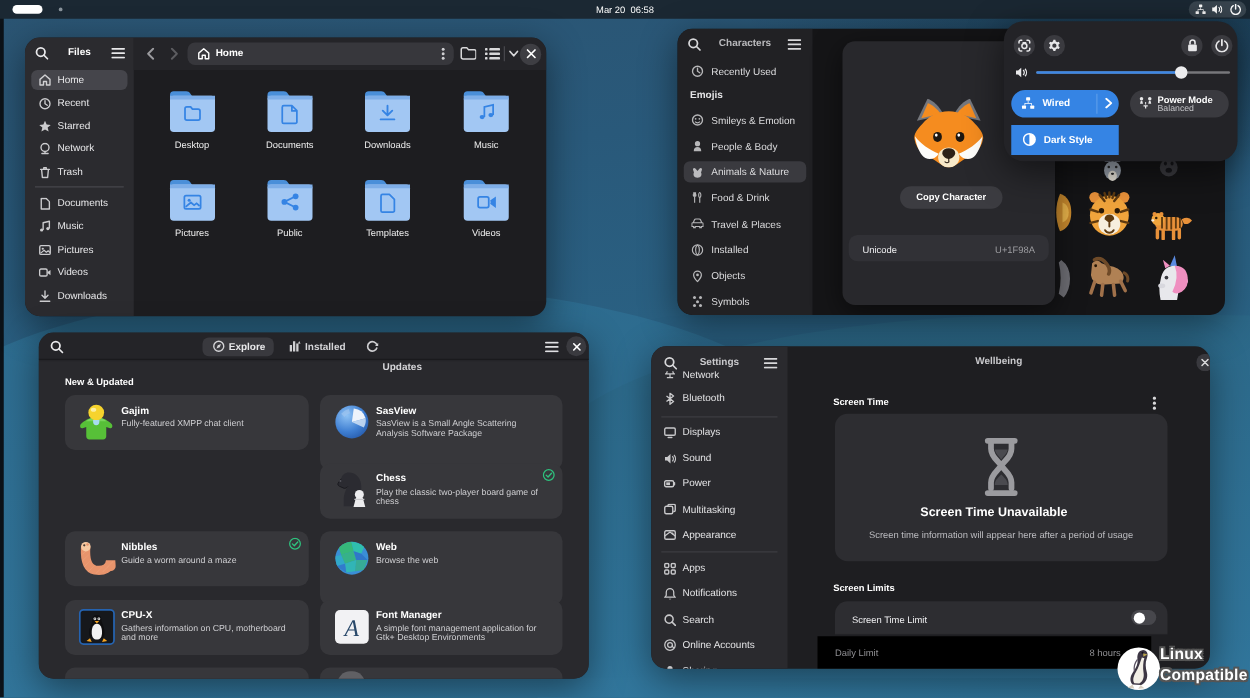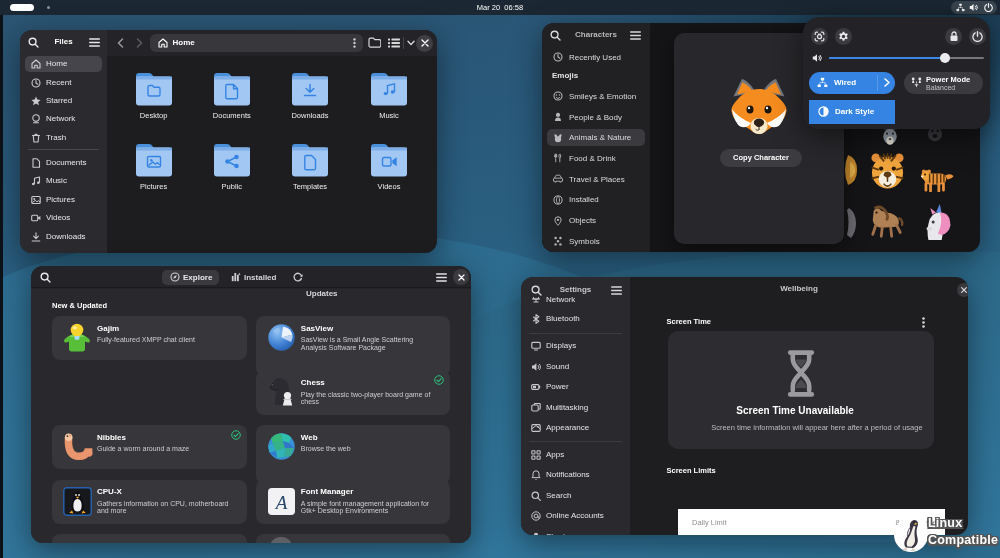--- a/index.html
+++ b/index.html
@@ -497,20 +497,24 @@
       <path d="M56 30 C52 36 44 41 37 44 C40 49 47 50 50.5 45 C53.5 41 55.5 35 56 30 Z" fill="#fdfdfb"></path>
       <path d="M29 39 C33.5 39 37.5 42 37.5 47 C37.5 51.5 33.5 55 29 55 C24.5 55 20.5 51.5 20.5 47 C20.5 42 24.5 39 29 39 Z" fill="#f7e9c9"></path>
       <path d="M23.8 43.5 a5.2 4 0 0 1 10.4 0 c0 2.2-3.2 4.6-5.2 4.6 c-2 0-5.2-2.4-5.2-4.6 Z" fill="#2c2117"></path>
       <path d="M26 50.5 c1.2 1 2 1 3.2 0 M29 47.5 v2.8" stroke="#2c2117" stroke-width="0.9" fill="none" stroke-linecap="round"></path>
       <ellipse cx="20" cy="30.5" rx="3.5" ry="4" fill="#1e1710"></ellipse>
       <ellipse cx="38" cy="30.5" rx="3.5" ry="4" fill="#1e1710"></ellipse>
       <ellipse cx="19" cy="29" rx="1.1" ry="1.3" fill="#fff"></ellipse>
       <ellipse cx="37" cy="29" rx="1.1" ry="1.3" fill="#fff"></ellipse>
     </svg>
     <div class="abs" style="left:46px;top:116px;width:82px;height:18px;border-radius:9px;background:#3c3c41;color:#fff;font-size:7.5px;font-weight:bold;text-align:center;line-height:18px">Copy Character</div>
+    <div class="abs" style="left:5px;top:155px;width:160px;height:21px;border-radius:7px;background:#313136">
+      <div class="abs" style="left:11px;top:6.5px;font-size:7.5px;color:#f0f0f2">Unicode</div>
+      <div class="abs" style="right:11px;top:6.5px;font-size:7.5px;color:#9d9da1">U+1F98A</div>
+    </div>
   </div>
 </div>
 <div class="win" id="soft">
   <div id="soft-body"></div>
   <div id="soft-head">
     <svg class="abs" style="left:9px;top:6px" width="11" height="11" viewBox="0 0 11 11">
         <circle cx="4.6" cy="4.6" r="3.4" fill="none" stroke="#e8e8ea" stroke-width="1.4"></circle>
         <line x1="7.2" y1="7.2" x2="10" y2="10" stroke="#e8e8ea" stroke-width="1.4" stroke-linecap="round"></line>
       </svg>
     <div class="abs" style="left:131px;top:3.5px;width:57px;height:15px;border-radius:5px;background:#39393e"></div>
@@ -683,24 +687,30 @@
         <g fill="none" stroke="#9b9b9f" stroke-width="4.6" stroke-linecap="round">
           <path d="M3.2 2.6 h21.6"></path>
             <path d="M3.2 44.4 h21.6"></path>
           <path d="M5.8 4.5 v4.5 c0 6.5 5.5 9.5 8.2 13.5 c-2.7 4-8.2 7-8.2 13.5 v4.5"></path>
           <path d="M22.2 4.5 v4.5 c0 6.5-5.5 9.5-8.2 13.5 c2.7 4 8.2 7 8.2 13.5 v4.5"></path>
         </g>
         <path d="M8.8 9.5 h10.4 c-0.8 4-3.7 5.5-5.2 8 c-1.5-2.5-4.4-4-5.2-8 Z" fill="#4a4a4f"></path>
         <path d="M14 29.5 c2.8 2.8 5.2 4.7 5.2 8.5 h-10.4 c0-3.8 2.4-5.7 5.2-8.5 Z" fill="#4a4a4f"></path>
       </svg>
       <div class="abs" style="left:0;top:74px;width:255px;text-align:center;font-size:10px;font-weight:bold;color:#fff">Screen Time Unavailable</div>
-      <div class="abs" style="left:16px;top:92px;width:266.6px;text-align:center;font-size:7.5px;color:#bcbcc0">Screen time information will appear here after a period of usage</div>
+      <div class="abs" style="left:0;top:92px;width:266.6px;text-align:center;font-size:7.5px;color:#bcbcc0">Screen time information will appear here after a period of usage</div>
     </div>
     <div class="abs" style="left:36.5px;top:189px;font-size:7.5px;font-weight:bold;color:#fff">Screen Limits</div>
-    <div class="abs" style="left:48px;top:232.2px;width:266.6px;height:26px;background:#ffffff">
+    <div class="abs" style="left:37.6px;top:204.2px;width:266.6px;height:27px;border-radius:10px 10px 0 0;background:#2d2d31;border-bottom:1px solid #222226">
+      <div class="abs" style="left:14px;top:9.5px;font-size:7.5px;color:#f0f0f2">Screen Time Limit</div>
+      <div class="abs" style="right:9px;top:7px;width:20px;height:12px;border-radius:6px;background:#47474c">
+          <div class="abs" style="left:1.5px;top:1.5px;width:9px;height:9px;border-radius:50%;background:#fff"></div>
+        </div>
+    </div>
+    <div class="abs" style="left:24px;top:232.2px;width:266.6px;height:26px;background:#000000">
       <div class="abs" style="left:14px;top:8.5px;font-size:7.5px;color:#909094">Daily Limit</div>
       <div class="abs" style="right:24px;top:8.5px;font-size:7.5px;color:#909094">8 hours</div>
       <svg class="abs" style="right:10px;top:12px" width="9" height="6" viewBox="0 0 9 6">
           <path d="M1 1 L4.5 4.5 L8 1" fill="none" stroke="#909094" stroke-width="1.3" stroke-linecap="round"></path>
         </svg>
     </div>
   </div>
   <div id="set-side">
     <svg class="abs" style="left:10px;top:8px" width="11" height="11" viewBox="0 0 11 11">
         <circle cx="4.6" cy="4.6" r="3.4" fill="none" stroke="#d8d8da" stroke-width="1.4"></circle>

